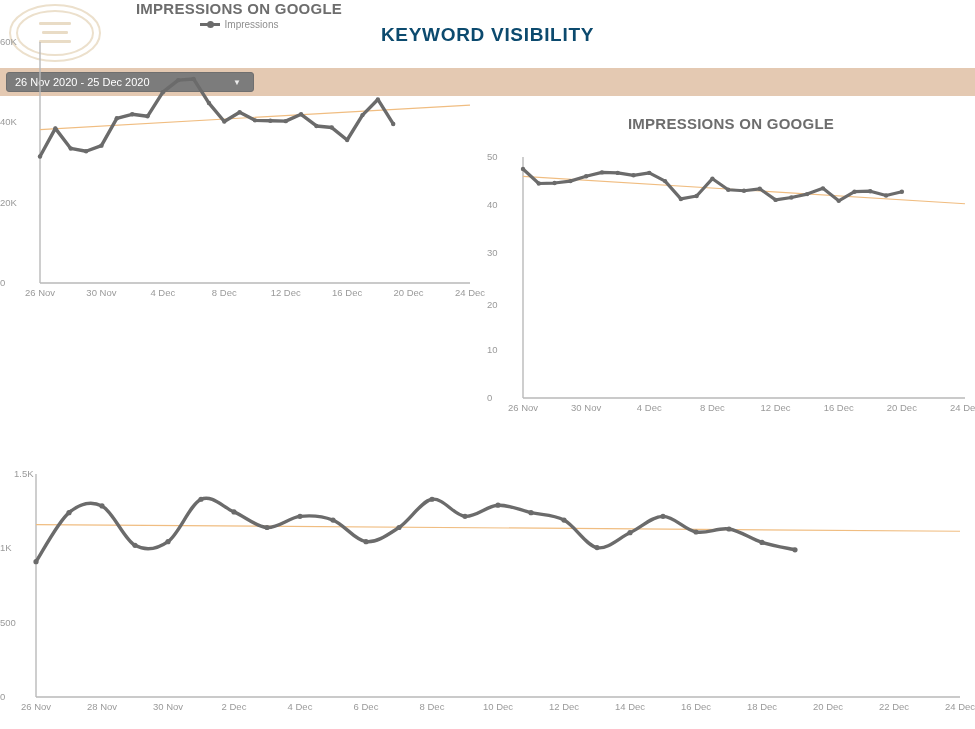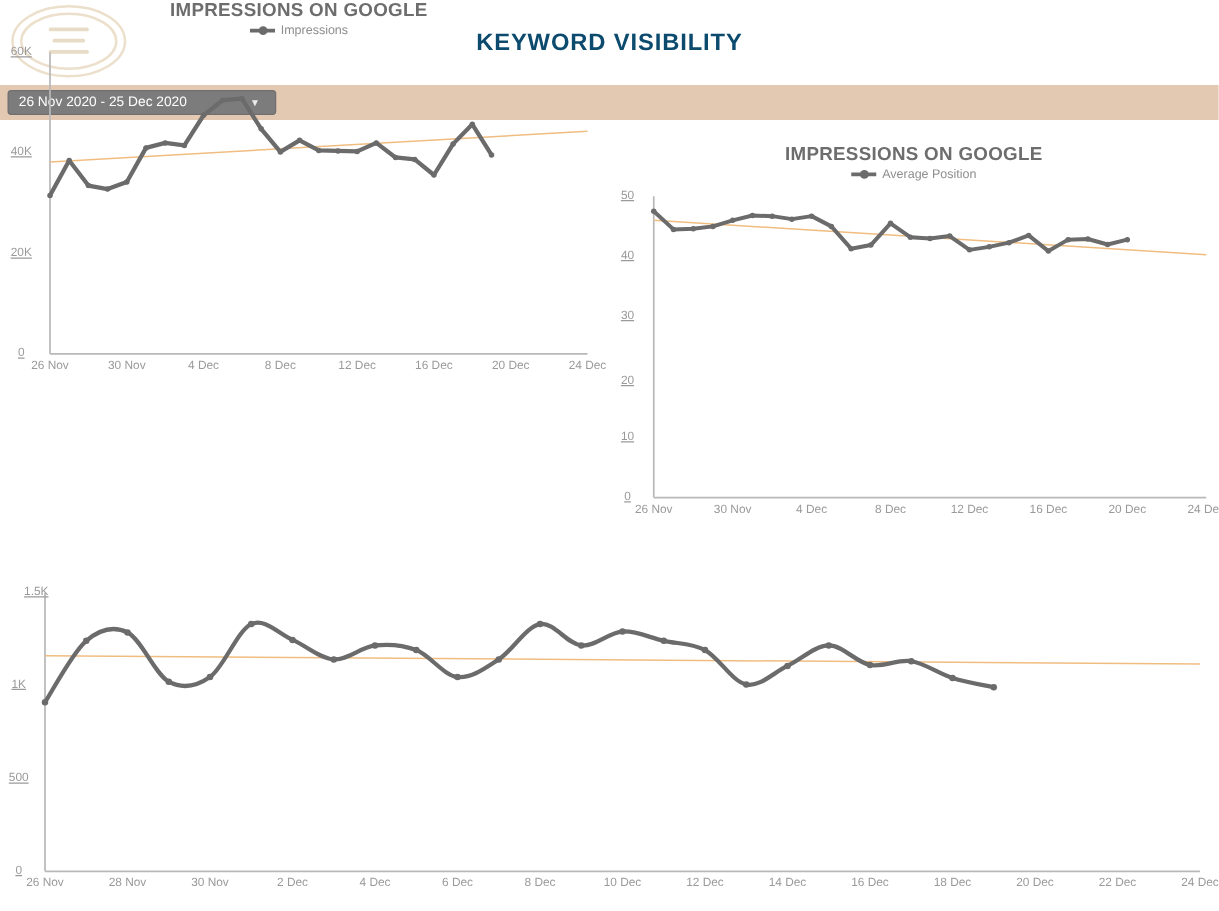--- a/index.html
+++ b/index.html
@@ -10,21 +10,21 @@
   
   #logo{position:absolute;left:6px;top:2px;width:98px;height:62px;}
   #dash-title{
     position:absolute;left:0;top:24px;width:975px;text-align:center;
     font-size:19px;font-weight:bold;color:#0c4a6e;letter-spacing:.7px;
   }
   #date-band{
     position:absolute;left:0;top:68px;width:975px;height:28px;background:#e4c9b2;
   }
   #date-btn{
-    position:absolute;left:6px;top:72px;width:215px;height:20px;
+    position:absolute;left:6px;top:72px;width:248px;height:20px;
     background:#7c7c7c;border-radius:3px;color:#ffffff;font-size:11px;
     display:flex;align-items:center;box-sizing:border-box;padding:0 8px;
     border:1px solid #6f6f6f;
   }
   #date-btn .lbl{flex:1 1 auto;white-space:nowrap;}
   #date-btn .caret{font-size:8px;color:#ececec;padding-right:4px;}
 
   
   .chart{position:absolute;}
   .ctitle{
@@ -39,21 +39,21 @@
   .lg-mark{display:inline-block;width:20px;height:9px;position:relative;}
   .lg-mark i{
     position:absolute;left:0;top:3px;width:20px;height:3px;background:#6b6b6b;display:block;
   }
   .lg-mark b{
     position:absolute;left:7px;top:1px;width:7px;height:7px;background:#6b6b6b;
     border-radius:50%;display:block;
   }
   .plot{position:absolute;left:0;top:0;width:100%;height:100%;}
   .ytick,.xtick{position:absolute;font-size:9.5px;color:#9a9a9a;white-space:nowrap;}
-  .ytick{text-align:center;text-decoration:underline;}
+  .ytick{text-align:left;}
   .xtick{text-align:center;}
 
   #chart1{left:0;top:115;width:478px;height:300px;}
   #chart2{left:487px;top:115px;width:488px;height:300px;}
   #chart3{left:0;top:432px;width:975px;height:297px;}
 </style>
 </head>
 <body>
 
 <svg id="logo" viewBox="0 0 98 62">
@@ -124,27 +124,20 @@
     <div class="xtick" style="left: 136.857px; width: 52px; top: 287px;">4 Dec</div>
     <div class="xtick" style="left: 198.286px; width: 52px; top: 287px;">8 Dec</div>
     <div class="xtick" style="left: 259.714px; width: 52px; top: 287px;">12 Dec</div>
     <div class="xtick" style="left: 321.143px; width: 52px; top: 287px;">16 Dec</div>
     <div class="xtick" style="left: 382.571px; width: 52px; top: 287px;">20 Dec</div>
     <div class="xtick" style="left: 444px; width: 52px; top: 287px;">24 Dec</div>
   </div>
 
 <div class="chart" id="chart2">
   <div class="ctitle">IMPRESSIONS ON GOOGLE</div>
-  <div class="clegend">
-    <span class="lg-mark">
-        <i></i>
-        <b></b>
-      </span>
-    <span>Average Position</span>
-  </div>
   <svg class="plot" viewBox="0 0 488 300">
       <line x1="36" y1="42" x2="36" y2="283" stroke="#b9b9b9" stroke-width="1.4"></line>
       <line x1="36" y1="283" x2="478" y2="283" stroke="#b9b9b9" stroke-width="1.4"></line>
       <line x1="36" y1="61.28" x2="478" y2="88.75400000000002" stroke="#f0bd81" stroke-width="1.2"></line>
       <polyline points="36,54.05000000000001 51.785714285714285,68.50999999999999 67.57142857142857,68.02799999999999 83.35714285714286,66.1 99.14285714285714,61.28 114.92857142857143,57.42400000000001 130.71428571428572,57.90599999999998 146.5,60.316 162.28571428571428,57.90599999999998 178.07142857142858,66.1 193.85714285714286,83.934 209.64285714285714,81.042 225.42857142857142,63.69 241.21428571428572,74.77599999999998 257,75.74000000000001 272.7857142857143,73.81200000000001 288.57142857142856,84.898 304.35714285714283,82.48799999999997 320.14285714285717,79.114 335.92857142857144,73.33000000000001 351.7142857142857,85.86200000000002 367.5,76.70400000000001 383.2857142857143,76.22200000000001 399.07142857142856,80.56 414.85714285714283,76.70400000000001" fill="none" stroke="#6b6b6b" stroke-width="3.2" stroke-linejoin="round" stroke-linecap="round"></polyline>
       <circle cx="36" cy="54.05000000000001" r="2.2" fill="#6b6b6b"></circle>
       <circle cx="51.785714285714285" cy="68.50999999999999" r="2.2" fill="#6b6b6b"></circle>
       <circle cx="67.57142857142857" cy="68.02799999999999" r="2.2" fill="#6b6b6b"></circle>
       <circle cx="83.35714285714286" cy="66.1" r="2.2" fill="#6b6b6b"></circle>
       <circle cx="99.14285714285714" cy="61.28" r="2.2" fill="#6b6b6b"></circle>

